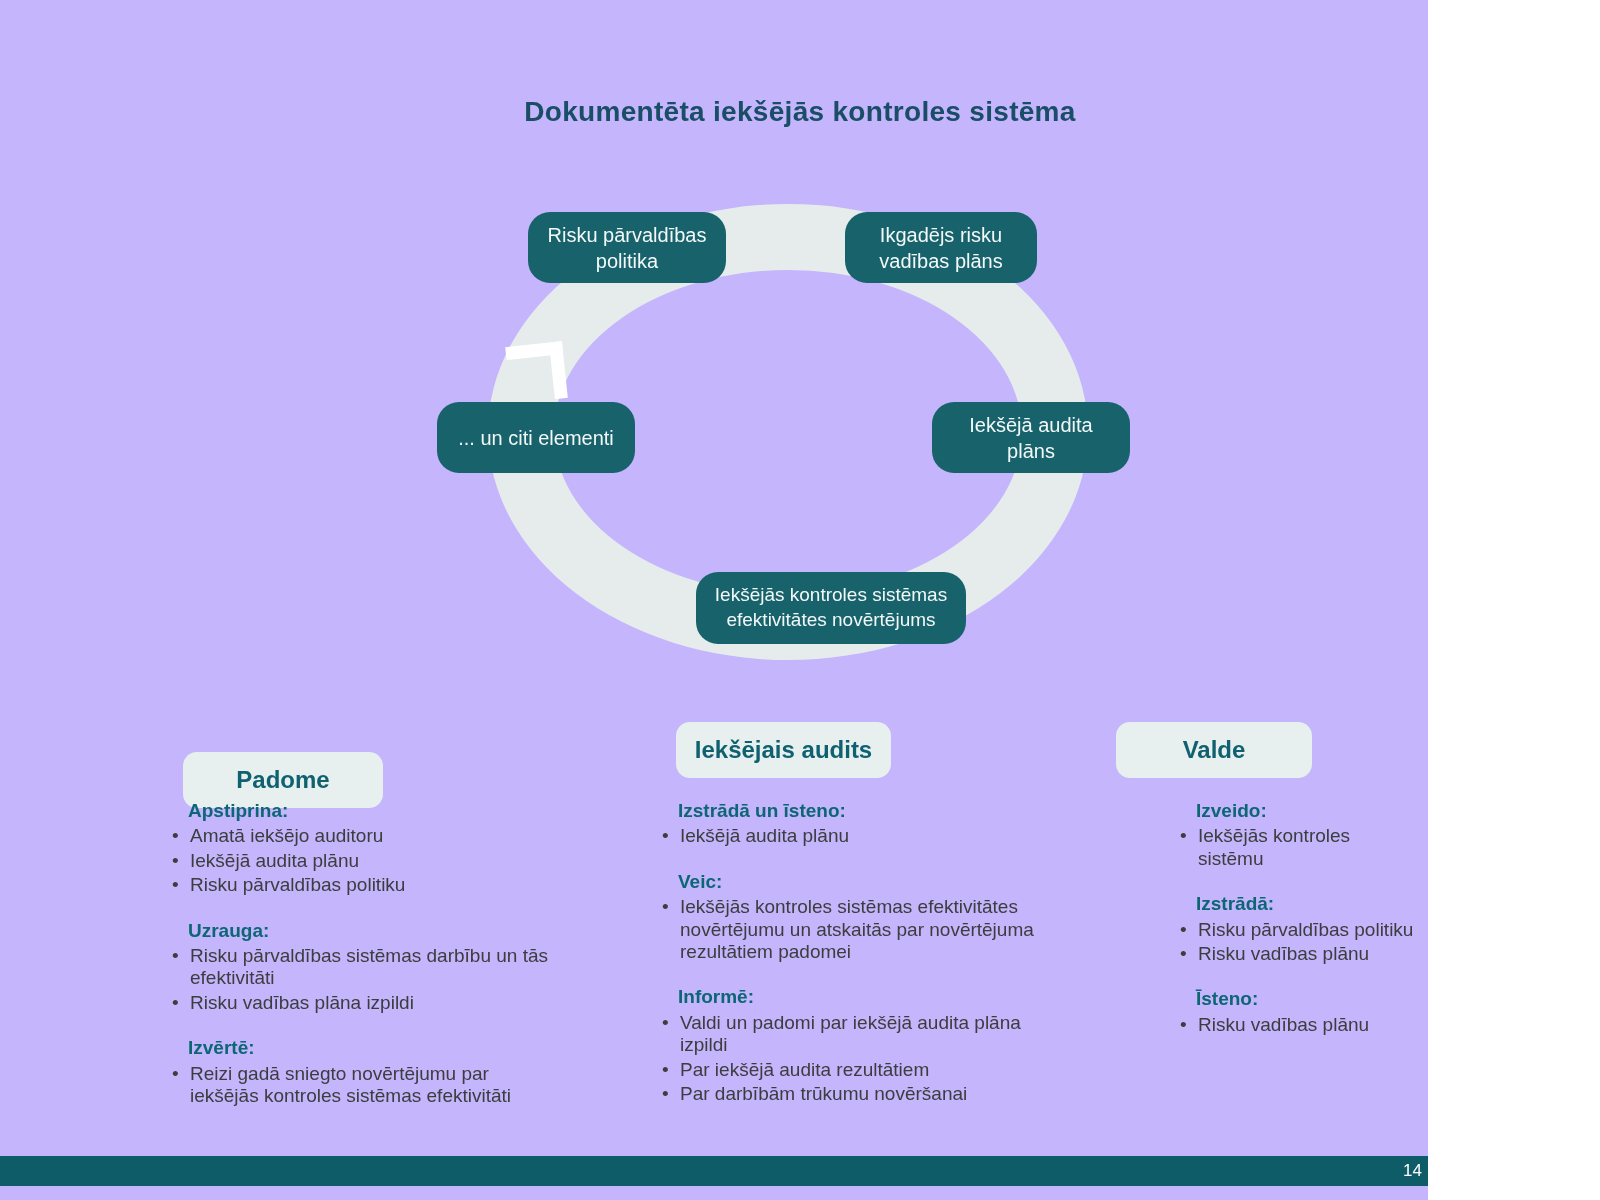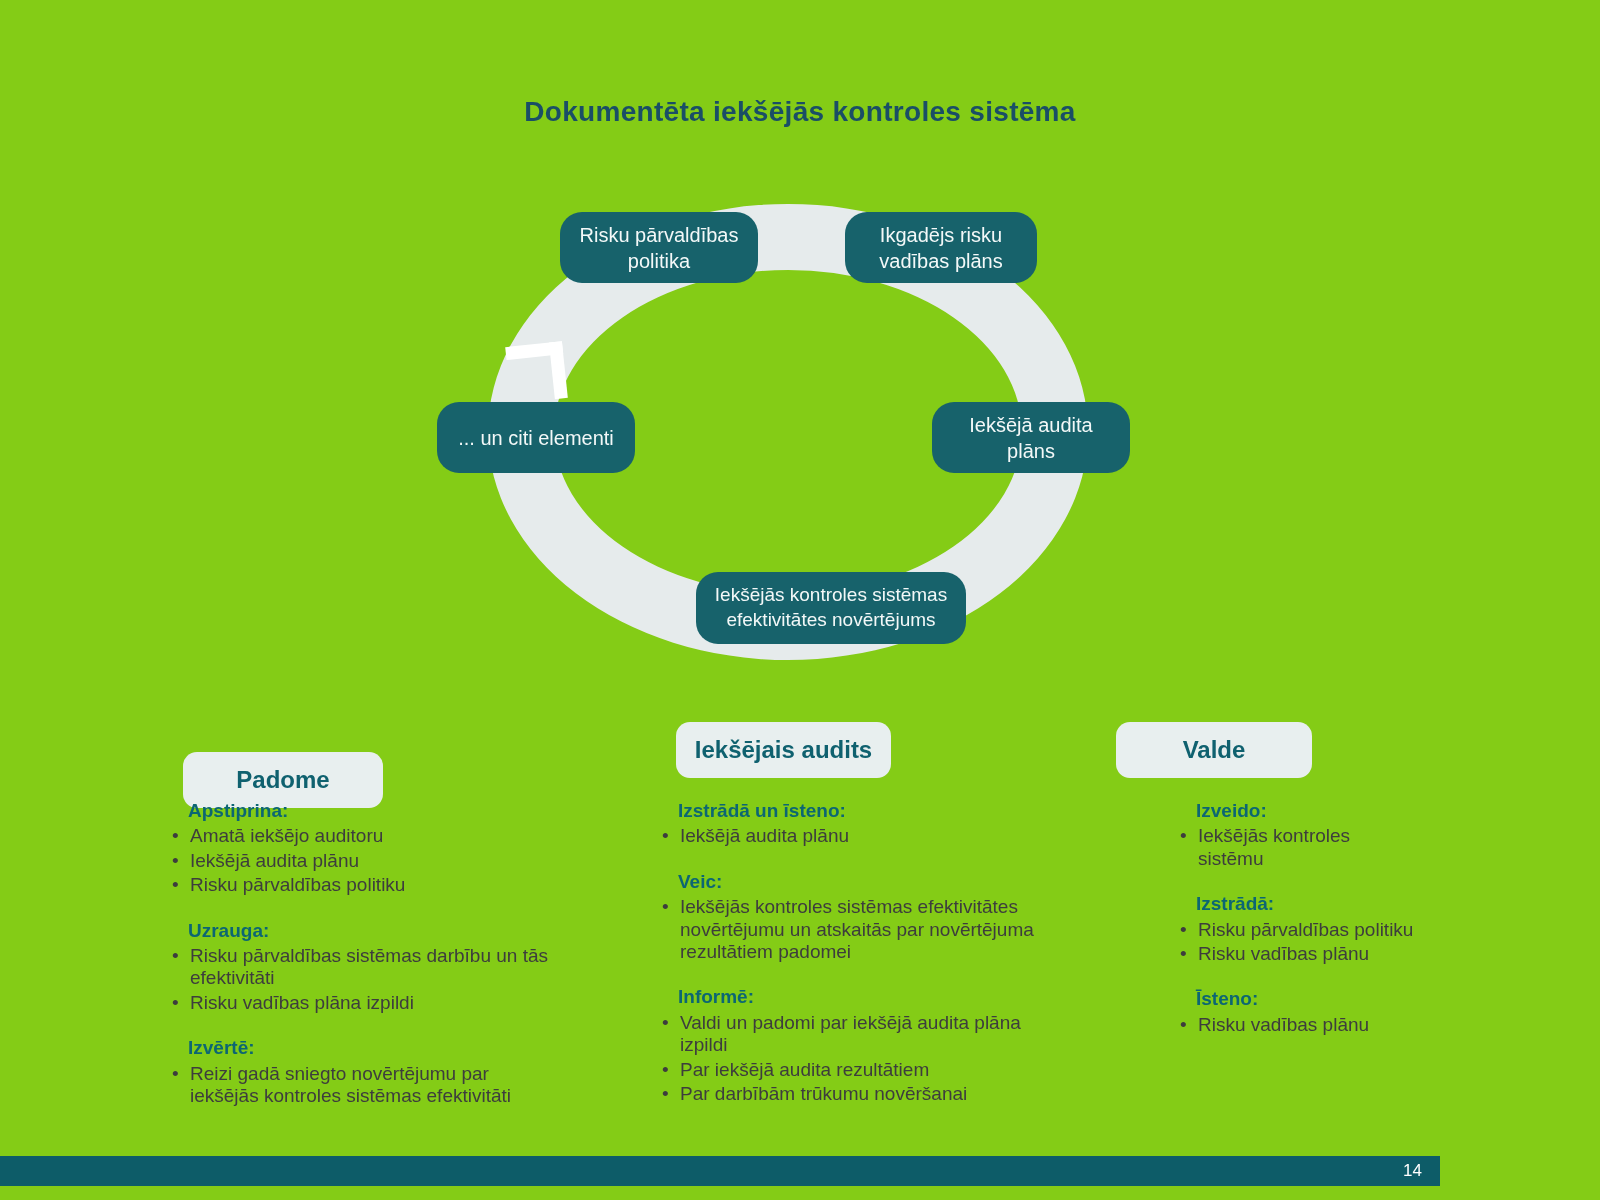--- a/index.html
+++ b/index.html
@@ -1,17 +1,17 @@
 <!DOCTYPE html>
 <html><head>
 <meta charset="utf-8">
 <style>
   html,body{margin:0;padding:0;background:#ffffff;}
   #slide{
-    position:relative;width:1600px;height:1200px;overflow:hidden;background:#84cc16;
+    position:relative;width:1428px;height:1200px;overflow:hidden;background:#c4b5fd;
     font-family:"Liberation Sans","DejaVu Sans",sans-serif;color:#3d3d3d;
   }
   
   .slide-title{
     position:absolute;left:0;top:96px;width:1600px;text-align:center;
     font-size:28px;font-weight:bold;color:#1a4e66;letter-spacing:0.3px;
   }
   
   .ring{
     position:absolute;left:488px;top:204px;width:468px;height:324px;
@@ -21,21 +21,21 @@
     position:absolute;left:508px;top:344px;width:44px;height:44px;
     border-top:13px solid #ffffff;border-right:13px solid #ffffff;
     transform:rotate(-6deg);
   }
   
   .cycle-box{
     position:absolute;background:#17626b;color:#f3f8f8;border-radius:22px;
     display:flex;align-items:center;justify-content:center;text-align:center;
     font-size:20px;line-height:1.3;padding:6px 12px;box-sizing:border-box;
   }
-  #node-1{left:560px;top:212px;width:198px;height:71px;}
+  #node-1{left:528px;top:212px;width:198px;height:71px;}
   #node-2{left:845px;top:212px;width:192px;height:71px;}
   #node-3{left:437px;top:402px;width:198px;height:71px;}
   #node-4{left:932px;top:402px;width:198px;height:71px;}
   #node-5{left:648px;top:572px;width:270px;height:72px;font-size:19px;margin-left:48px;}
   
   .col-pill{
     position:absolute;background:#e8efef;border-radius:14px;
     display:flex;align-items:center;justify-content:center;
     color:#0f616f;font-weight:bold;font-size:24px;
   }

